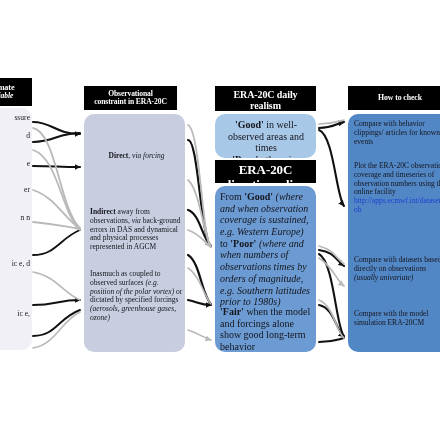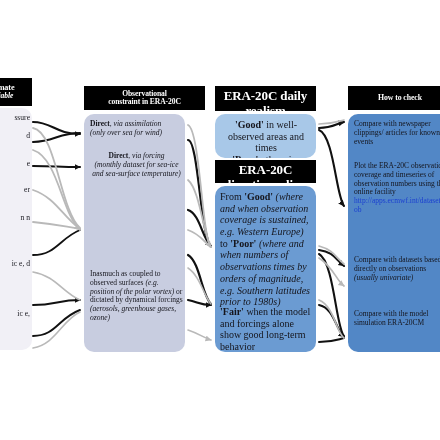--- a/index.html
+++ b/index.html
@@ -82,28 +82,28 @@
     right: 2px;
     text-align: right;
     font-size: 7.6px;
     line-height: 1.16;
     color: #15151c;
     width: 58px;
     white-space: pre-line;
   }
 
   
-  #col2-hdr  { left: 84px; top: 86px; width: 121px; height: 24px;
+  #col2-hdr  { left: 84px; top: 86px; width: 93px; height: 24px;
                font-size: 7.6px;
                display: flex; align-items: center; justify-content: center; }
   #col2-panel{ left: 84px; top: 114px; width: 101px; height: 238px; }
   .c2item { left: 6px; width: 93px; font-size: 7.5px; }
 
   
-  #col3-hdr-a   { left: 215px; top: 86px; width: 101px; height: 25px; font-size: 13px; }
+  #col3-hdr-a   { left: 215px; top: 86px; width: 101px; height: 25px; font-size: 10px; }
   #col3-panel-a { left: 215px; top: 114px; width: 101px; height: 44px; }
   #col3-hdr-b   { left: 215px; top: 160px; width: 101px; height: 23px; font-size: 13px; }
   #col3-panel-b { left: 215px; top: 186px; width: 101px; height: 166px; }
   .c3item { left: 5px; width: 92px; font-size: 10px; }
   .c3item.center { text-align: center; }
 
   
   #col4-hdr   { left: 348px; top: 86px; width: 104px; height: 24px;
                 font-size: 7.8px;
                 display: flex; align-items: center; justify-content: center; }
@@ -188,23 +188,23 @@
   </div>
 
   <div class="hdr" id="col2-hdr">
     <div>
       <span>Observational</span><br>
       <span>constraint in ERA-20C</span>
     </div>
   </div>
 
   <div class="panel periwinkle" id="col2-panel">
-    <div class="blk c2item" style="top:6px;"><span class="b">Direct</span><span>, </span><span class="i">via assimilation</span><br><span class="i">(only over sea for wind)</span></div>
-    <div class="blk c2item" style="top:38px;text-align:center;"><span class="b">Direct</span><span>, </span><span class="i">via forcing</span><br><span class="i">(monthly dataset for sea-ice and sea-surface temperature)</span></div>
-    <div class="blk c2item" style="top:156px;"><span>Inasmuch as coupled to observed surfaces </span><span class="i">(e.g. position of the polar vortex)</span><span> or dictated by dynamical forcings </span><span class="i">(aerosols, greenhouse gases, ozone)</span></div>
+    <div class="blk c2item" style="top:38px;text-align:center;"><span class="b">Direct</span><span>, </span><span class="i">via forcing</span><br></div>
+    <div class="blk c2item" style="top:94px;"><span class="b">Indirect</span><span> away from observations, </span><span class="i">via</span><span> back-ground errors in DAS and dynamical and physical processes represented in AGCM</span></div>
+    <div class="blk c2item" style="top:156px;"><span>Inasmuch as coupled to observed surfaces </span><span class="i">(e.g. position of the polar vortex)</span><span> or dictated by specified forcings </span><span class="i">(aerosols, greenhouse gases, ozone)</span></div>
   </div>
 
   <div class="hdr" id="col3-hdr-a">
     <span>ERA-20C daily realism</span>
     <span class="sub">(e.g. for case study)</span>
   </div>
 
   <div class="panel lightblue" id="col3-panel-a">
     <div class="blk c3item center" style="top:5px;"><span class="b">'Good'</span><span> in well-observed areas and times</span><br><span class="b">'Poor'</span><span> otherwise</span></div>
   </div>
@@ -217,19 +217,19 @@
   <div class="panel midblue" id="col3-panel-b">
     <div class="blk c3item" style="top:5px;"><span>From </span><span class="b">'Good'</span><span class="i"> (where and when observation coverage is sustained, e.g. Western Europe)</span><span> to </span><span class="b">'Poor'</span><span class="i"> (where and when numbers of observations times by orders of magnitude, e.g. Southern latitudes prior to 1980s)</span></div>
     <div class="blk c3item" style="top:120px;"><span class="b">'Fair'</span><span> when the model and forcings alone show good long-term behavior</span></div>
   </div>
 
   <div class="hdr" id="col4-hdr">
     <span>How to check</span>
   </div>
 
   <div class="panel deepblue" id="col4-panel">
-    <div class="blk c4item" style="top:6px;"><span>Compare with newspaper clippings/ articles for known events</span></div>
+    <div class="blk c4item" style="top:6px;"><span>Compare with behavior clippings/ articles for known events</span></div>
     <div class="blk c4item" style="top:48px;"><span>Plot the ERA-20C observation coverage and timeseries of observation numbers using the online facility </span><span class="lnk">http://apps.ecmwf.int/datasets/data/era20c-ob</span></div>
     <div class="blk c4item" style="top:142px;"><span>Compare with datasets based directly on observations</span><br><span class="i">(usually univariate)</span></div>
     <div class="blk c4item" style="top:196px;"><span>Compare with the model simulation ERA-20CM</span></div>
   </div>
 
 </div>
 
 </body></html>

